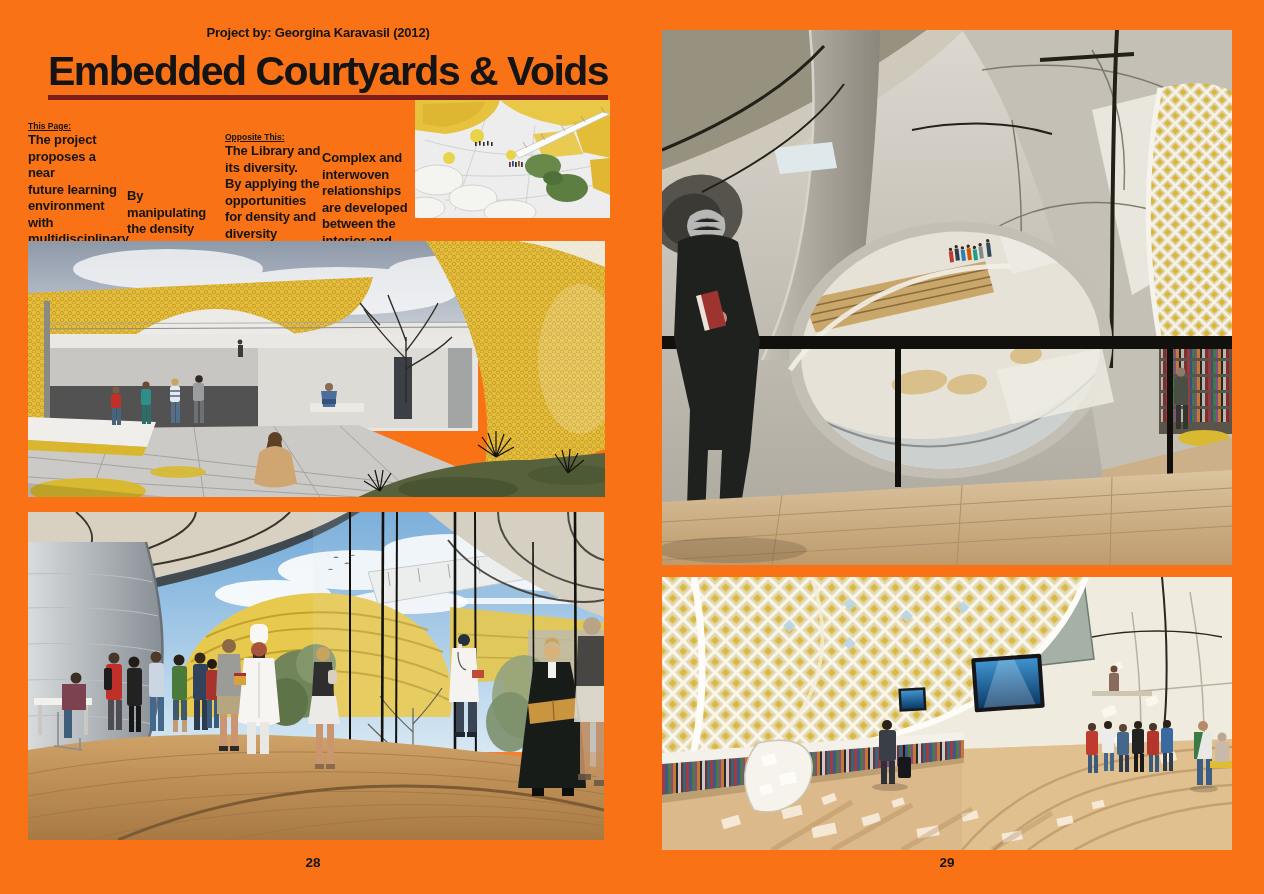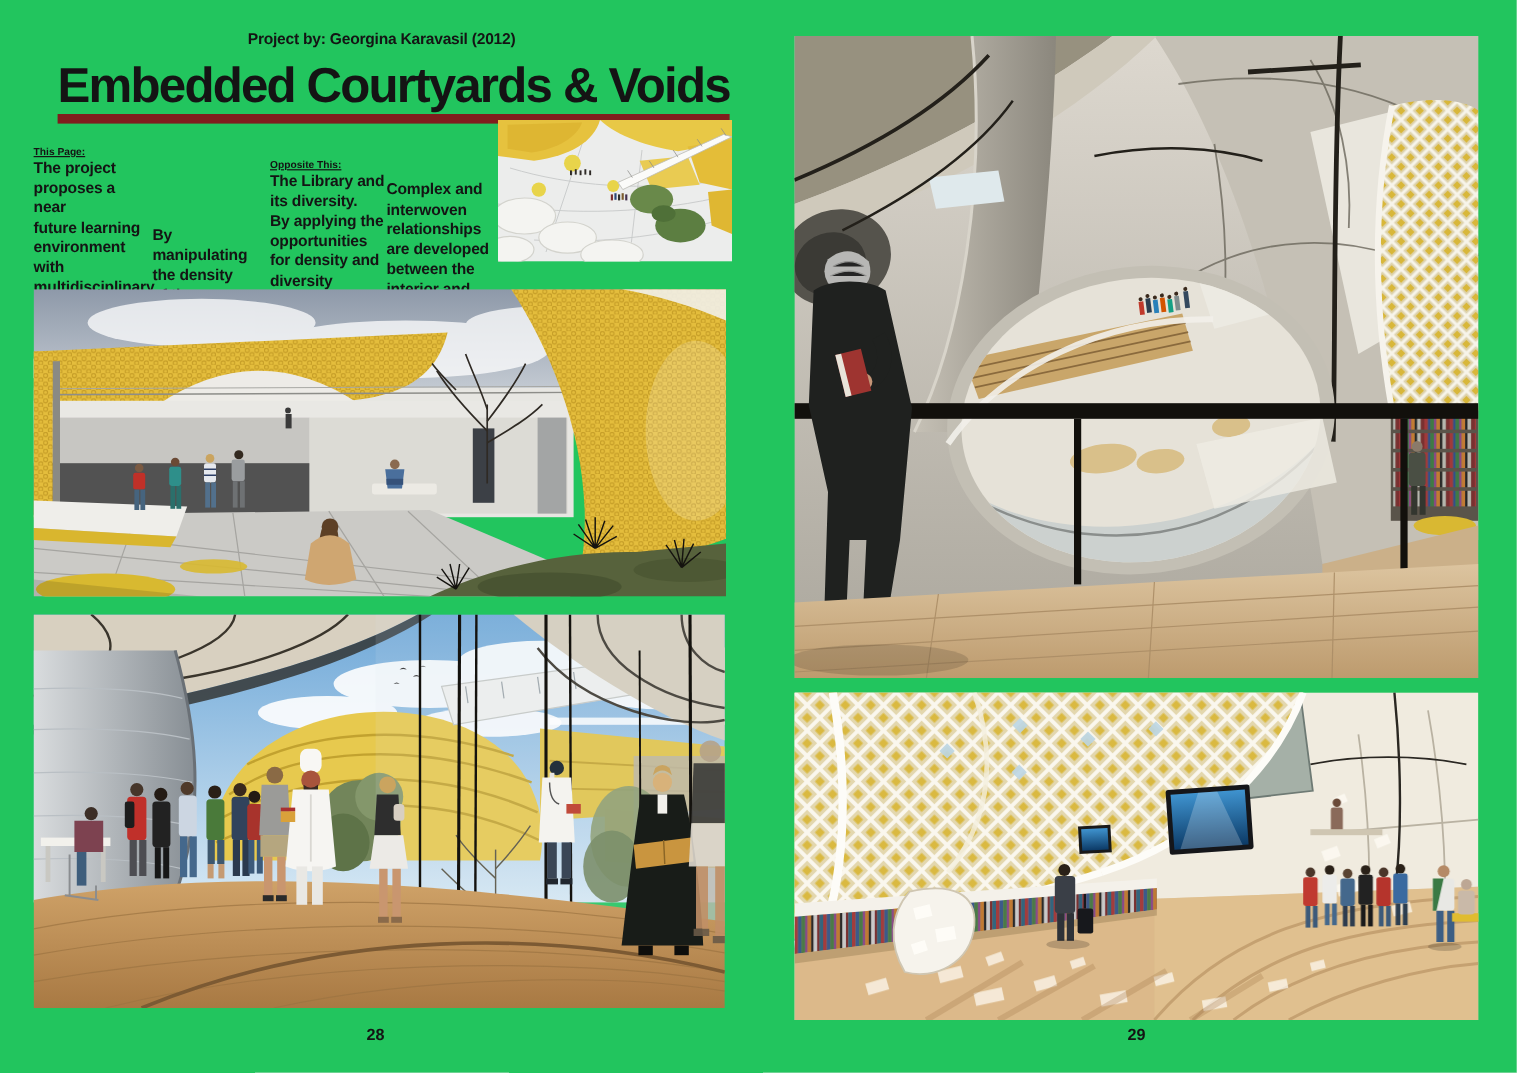--- a/index.html
+++ b/index.html
@@ -1,27 +1,27 @@
 <!DOCTYPE html>
 <html><head>
 <meta charset="utf-8">
 <style>
   html,body{margin:0;padding:0;background:#e9e9e9;}
   .spread{
-    position:relative;width:1264px;height:894px;background:#22c55e;
+    position:relative;width:1264px;height:894px;background:#f97316;
     font-family:"Liberation Sans",sans-serif;color:#141414;overflow:hidden;
   }
   .abs{position:absolute;}
   .byline-wrap{left:48px;top:25px;width:540px;text-align:center;}
   .byline{font-size:13px;font-weight:bold;letter-spacing:-0.2px;}
   .subline{font-size:8.5px;font-weight:bold;margin-top:1px;letter-spacing:-0.1px;}
   .title-wrap{left:48px;top:51px;}
   .title{
     display:inline-block;font-size:41px;font-weight:bold;letter-spacing:-1.5px;
-    line-height:1;border-bottom:8px solid #7f1d1d;padding-bottom:3px;white-space:nowrap;
+    line-height:1;border-bottom:5px solid #7f1d1d;padding-bottom:3px;white-space:nowrap;
   }
   .col{font-size:13px;font-weight:bold;line-height:1.27;letter-spacing:-0.15px;white-space:pre-line;}
   .col-h{font-size:8.5px;font-weight:bold;text-decoration:underline;margin-bottom:1px;}
   .c1{left:28px;top:121px;width:98px;}
   .c2{left:127px;top:188px;width:98px;}
   .c3{left:225px;top:132px;width:100px;}
   .c4{left:322px;top:150px;width:94px;}
   .fig{display:block;}
   .fig-aerial{left:415px;top:100px;width:195px;height:118px;}
   .fig-courtyard{left:28px;top:241px;width:577px;height:256px;}

